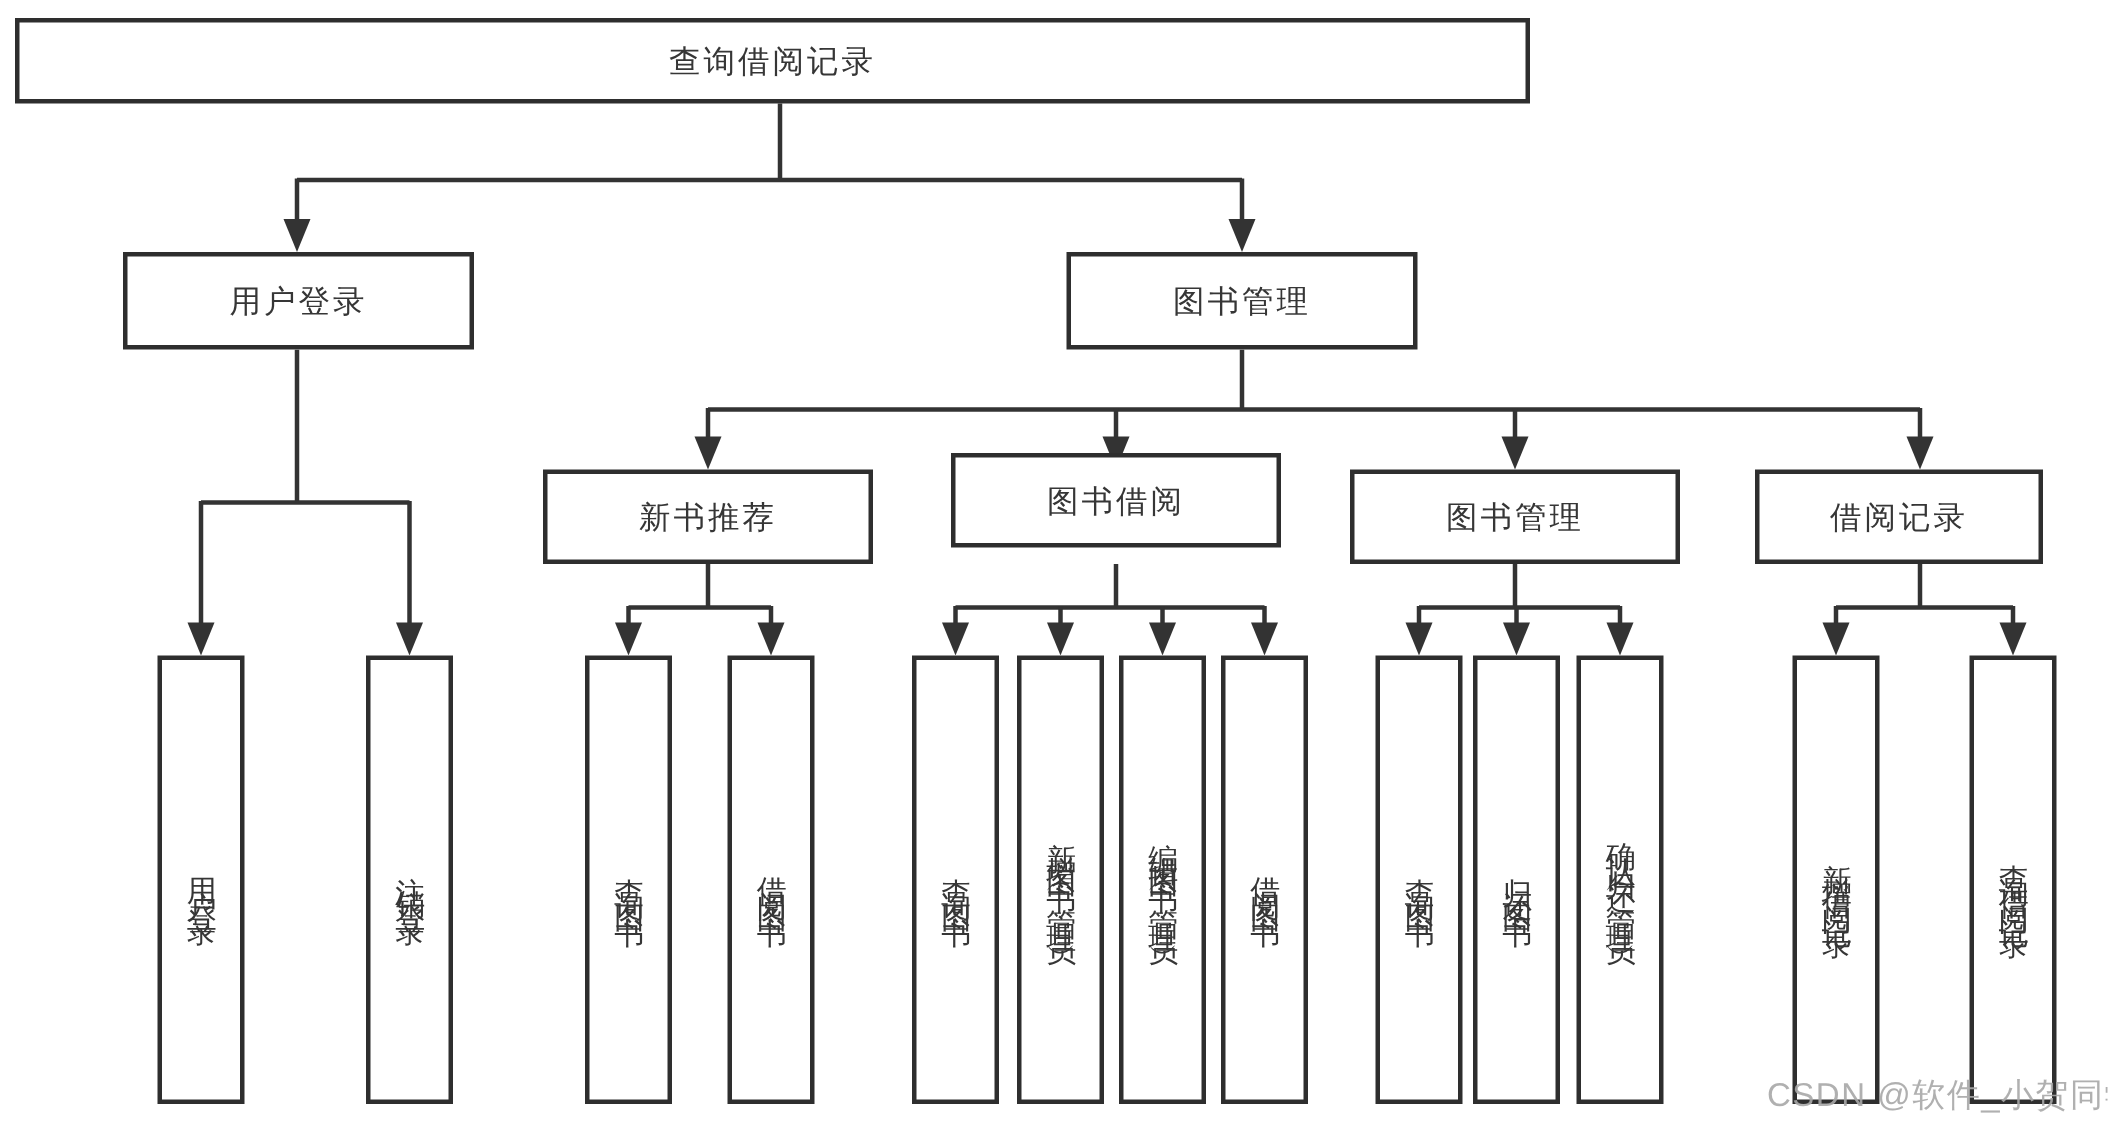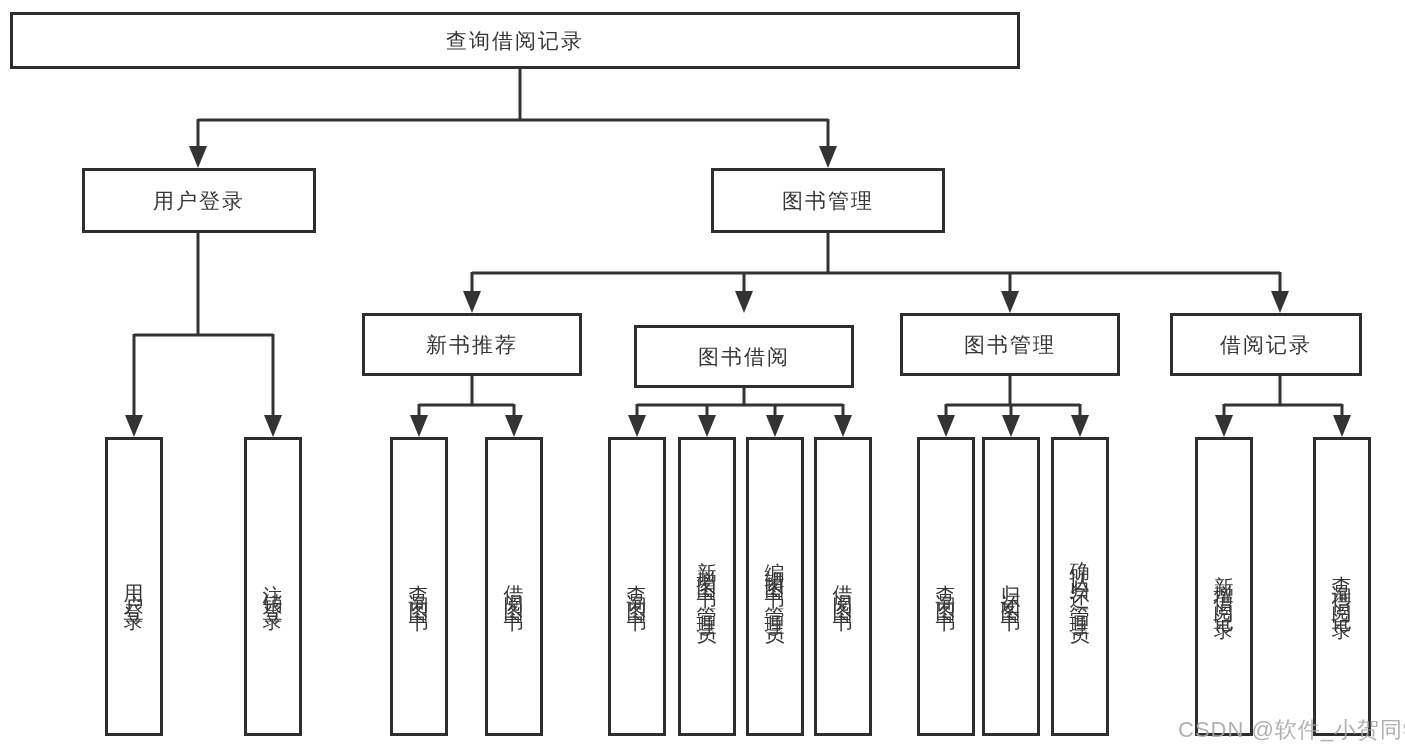--- a/index.html
+++ b/index.html
@@ -50,21 +50,21 @@
     font-size:20px;
     letter-spacing:9px;
     line-height:1;
     color:var(--text);
   }
   
   .n-root          {left:10px;  top:12px;  width:1010px; height:57px;}
   .n-login         {left:82px;  top:168px; width:234px;  height:65px;}
   .n-mgmt          {left:711px; top:168px; width:234px;  height:65px;}
   .n-rec           {left:362px; top:313px; width:220px;  height:63px;}
-  .n-borrow        {left:634px; top:325px; width:220px;  height:63px;}
+  .n-borrow        {left:634px; top:302px; width:220px;  height:63px;}
   .n-current       {left:900px; top:313px; width:220px;  height:63px;}
   .n-records       {left:1170px;top:313px; width:192px;  height:63px;}
   .leaf            {top:437px;  width:58px; height:299px;}
   .n-login-user    {left:105px;}
   .n-login-logout  {left:244px;}
   .n-rec-query     {left:390px;}
   .n-rec-borrow    {left:485px;}
   .n-borrow-query  {left:608px;}
   .n-borrow-add    {left:678px;}
   .n-borrow-edit   {left:746px;}

